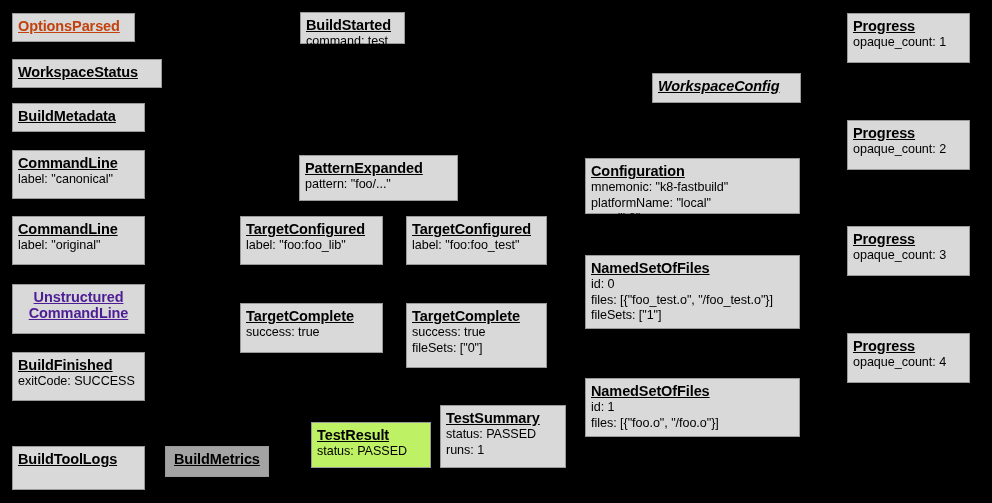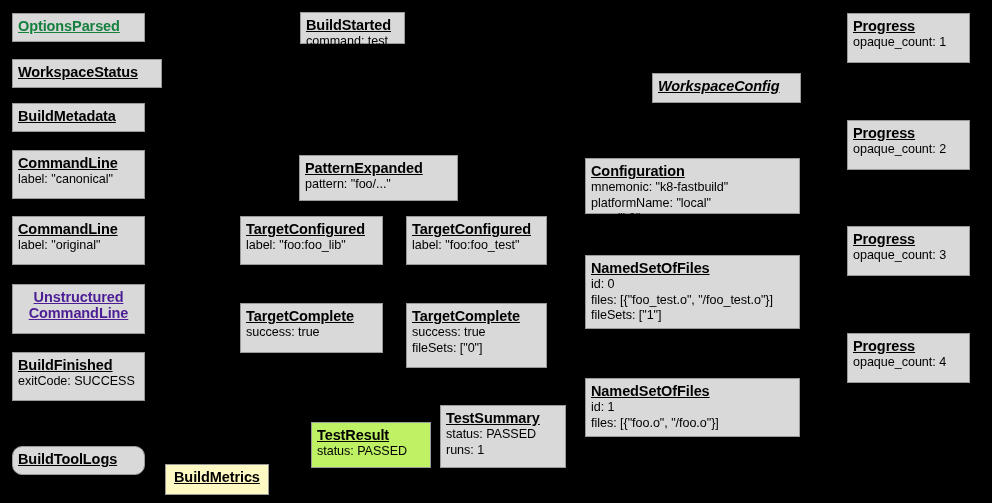--- a/index.html
+++ b/index.html
@@ -48,21 +48,21 @@
     font-weight: normal;
     white-space: nowrap;
     letter-spacing: -0.05px;
     line-height: 1.22;
   }
 </style>
 </head>
 <body>
 
 <div id="canvas" style="background: rgb(0, 0, 0);">
-    <div class="node" style="left: 12px; top: 13px; width: 133px; height: 29px; background: rgb(217, 217, 217); border-color: rgb(154, 154, 154); color: #15803d;">
+    <div class="node" style="left: 12px; top: 13px; width: 123px; height: 29px; background: rgb(217, 217, 217); border-color: rgb(154, 154, 154); color: #c2410c;">
       <span class="node-title">OptionsParsed</span>
       <span class="node-fields"></span>
     </div>
     <div class="node" style="left: 12px; top: 59px; width: 150px; height: 29px; background: rgb(217, 217, 217); border-color: rgb(154, 154, 154); color: rgb(0, 0, 0);">
       <span class="node-title">WorkspaceStatus</span>
       <span class="node-fields"></span>
     </div>
     <div class="node" style="left: 12px; top: 103px; width: 133px; height: 29px; background: rgb(217, 217, 217); border-color: rgb(154, 154, 154); color: rgb(0, 0, 0);">
       <span class="node-title">BuildMetadata</span>
       <span class="node-fields"></span>
@@ -82,25 +82,25 @@
     <div class="node" style="left: 12px; top: 284px; width: 133px; height: 50px; background: rgb(217, 217, 217); border-color: rgb(154, 154, 154); color: #4c1d95; text-align: center;">
       <span class="node-title wrap">Unstructured CommandLine</span>
       <span class="node-fields"></span>
     </div>
     <div class="node" style="left: 12px; top: 352px; width: 133px; height: 49px; background: rgb(217, 217, 217); border-color: rgb(154, 154, 154); color: rgb(0, 0, 0);">
       <span class="node-title">BuildFinished</span>
       <span class="node-fields">
         <span class="node-field">exitCode: SUCCESS</span>
       </span>
     </div>
-    <div class="node" style="left: 12px; top: 446px; width: 133px; height: 29px; background: rgb(217, 217, 217); border-color: rgb(154, 154, 154); color: rgb(0, 0, 0); border-radius: 10px;">
+    <div class="node" style="left: 12px; top: 446px; width: 133px; height: 44px; background: rgb(217, 217, 217); border-color: rgb(154, 154, 154); color: rgb(0, 0, 0);">
       <span class="node-title">BuildToolLogs</span>
       <span class="node-fields"></span>
     </div>
-    <div class="node" style="left: 165px; top: 464px; width: 104px; height: 31px; background: #fef9c3; border-color: rgb(154, 154, 154); color: rgb(0, 0, 0); padding-left: 8px;">
+    <div class="node" style="left: 165px; top: 446px; width: 104px; height: 31px; background: #a3a3a3; border-color: rgb(154, 154, 154); color: rgb(0, 0, 0); padding-left: 8px;">
       <span class="node-title">BuildMetrics</span>
       <span class="node-fields"></span>
     </div>
     <div class="node" style="left: 300px; top: 12px; width: 105px; height: 32px; background: rgb(217, 217, 217); border-color: rgb(154, 154, 154); color: rgb(0, 0, 0);">
       <span class="node-title">BuildStarted</span>
       <span class="node-fields">
         <span class="node-field">command: test</span>
       </span>
     </div>
     <div class="node" style="left: 299px; top: 114px; width: 159px; height: 46px; background: rgb(217, 217, 217); border-color: rgb(154, 154, 154); color: rgb(0, 0, 0); margin-top: 41px;">

